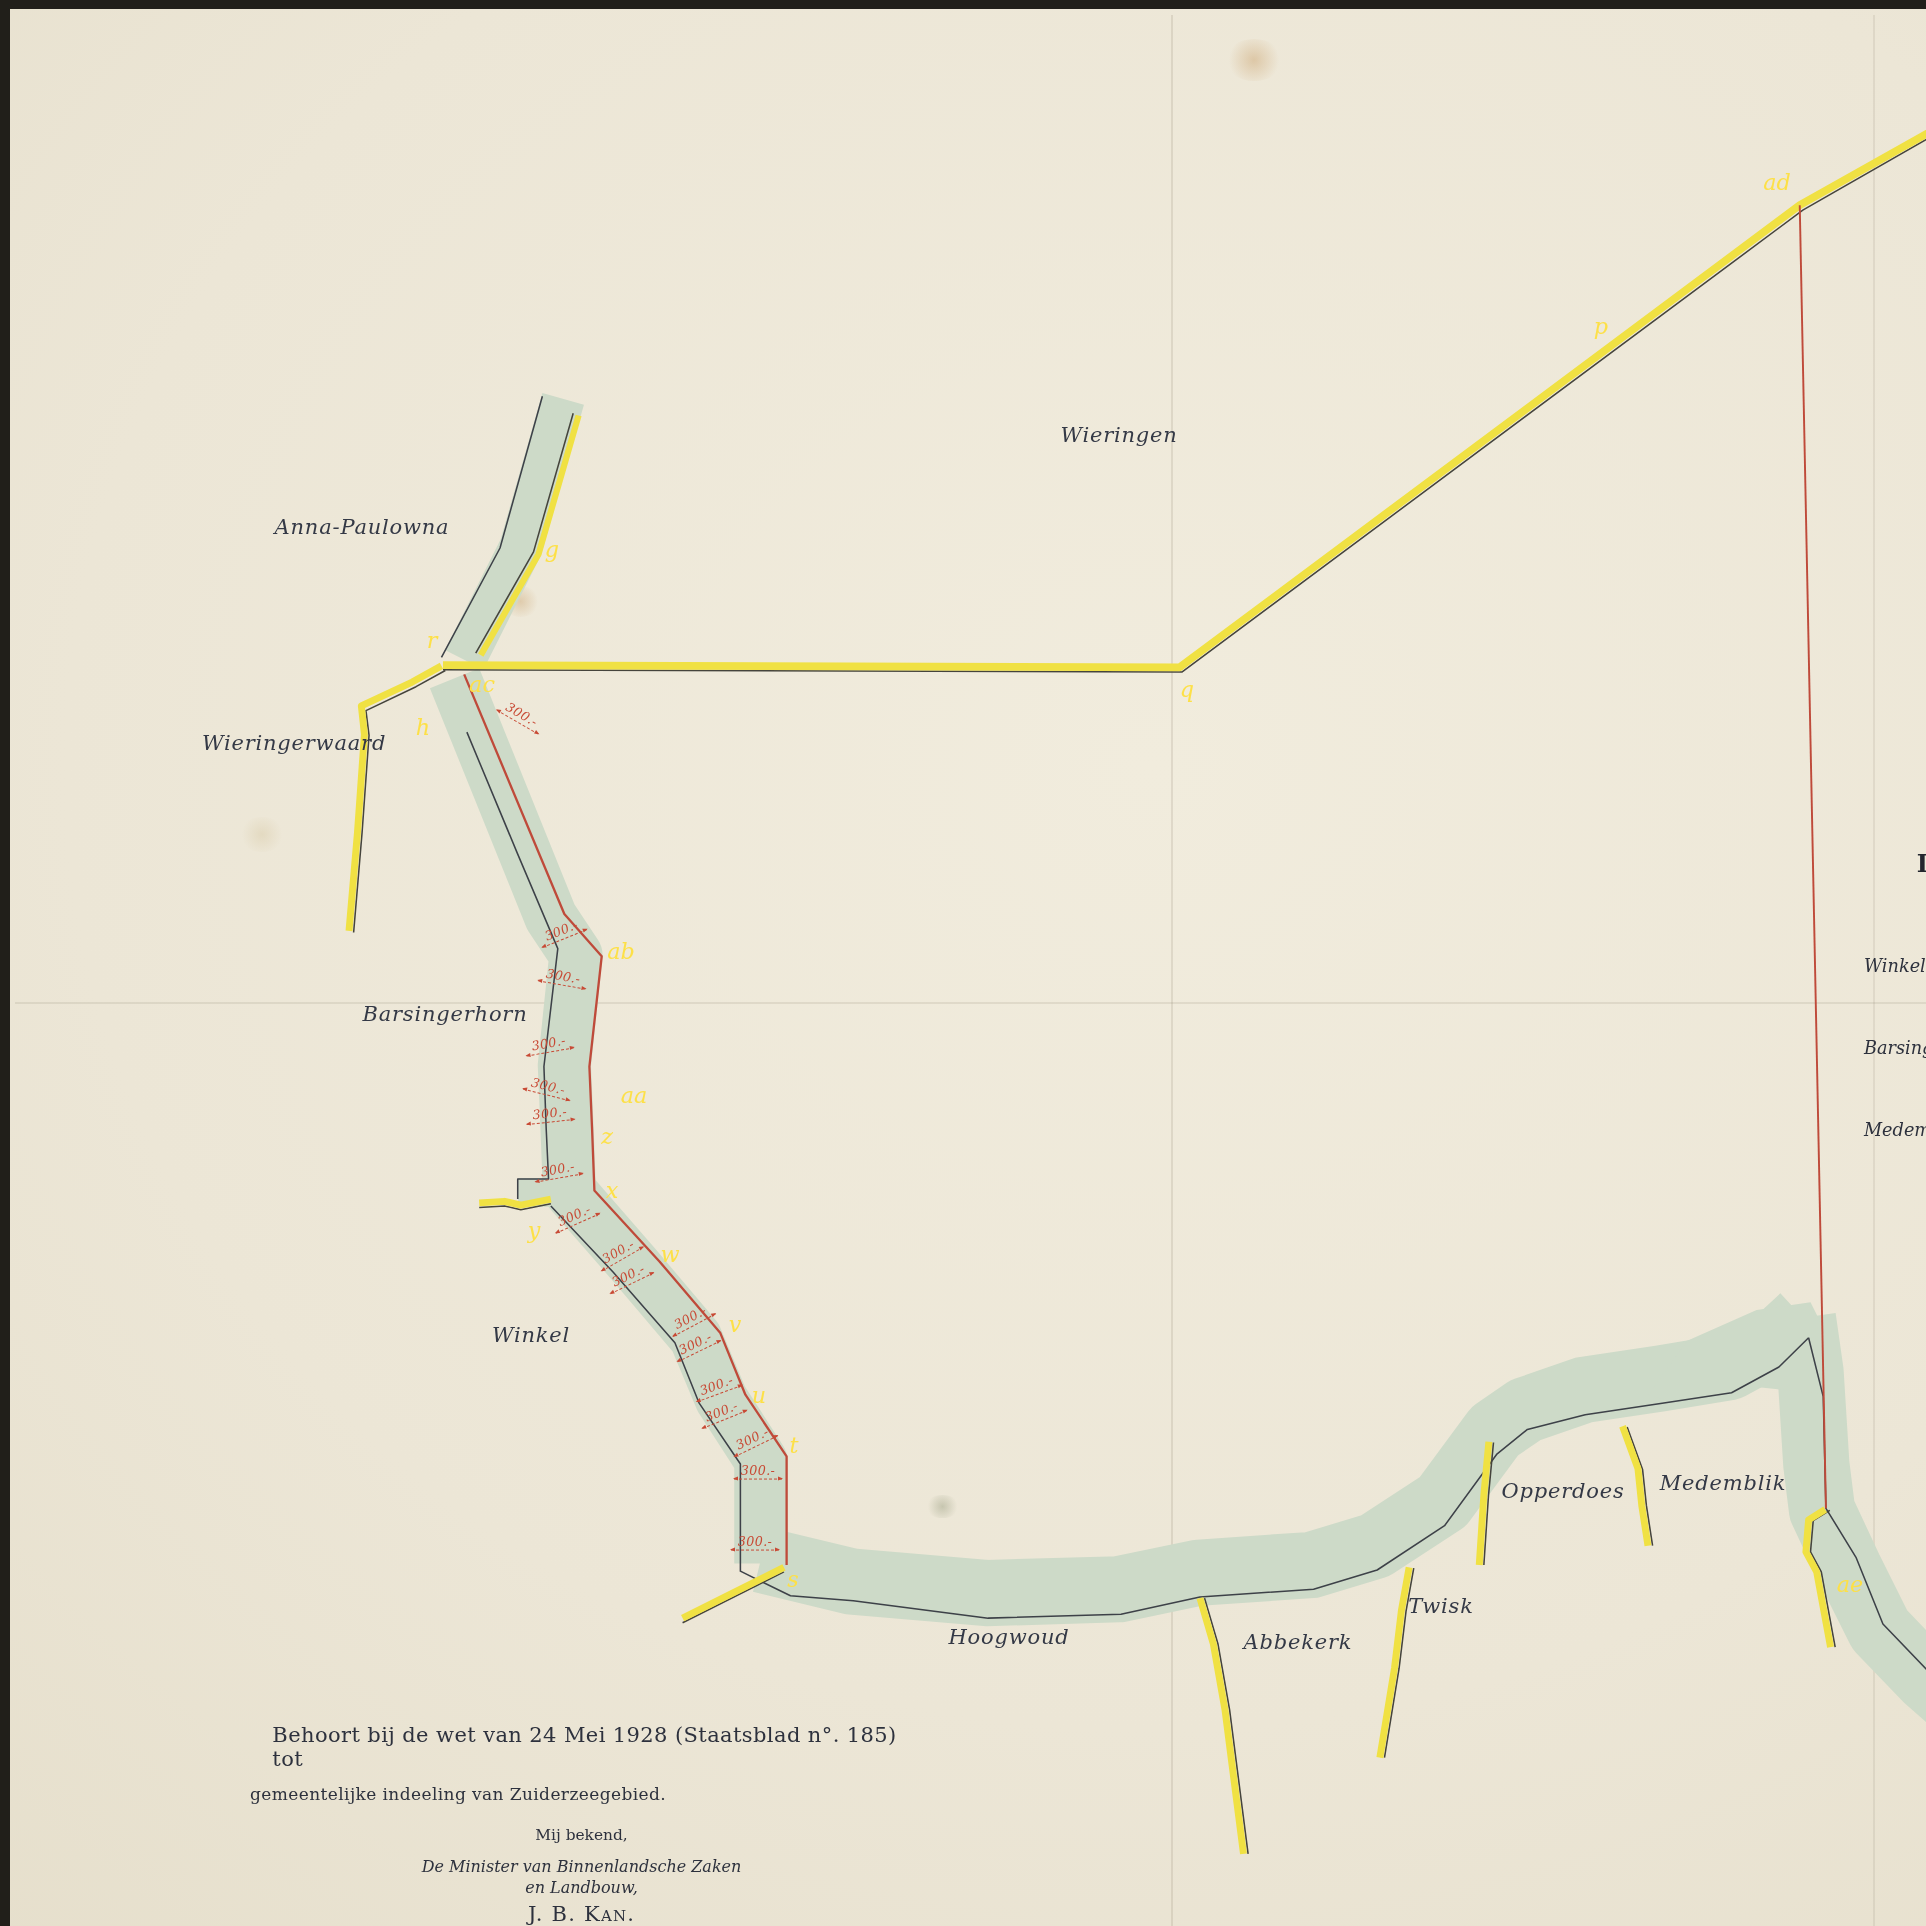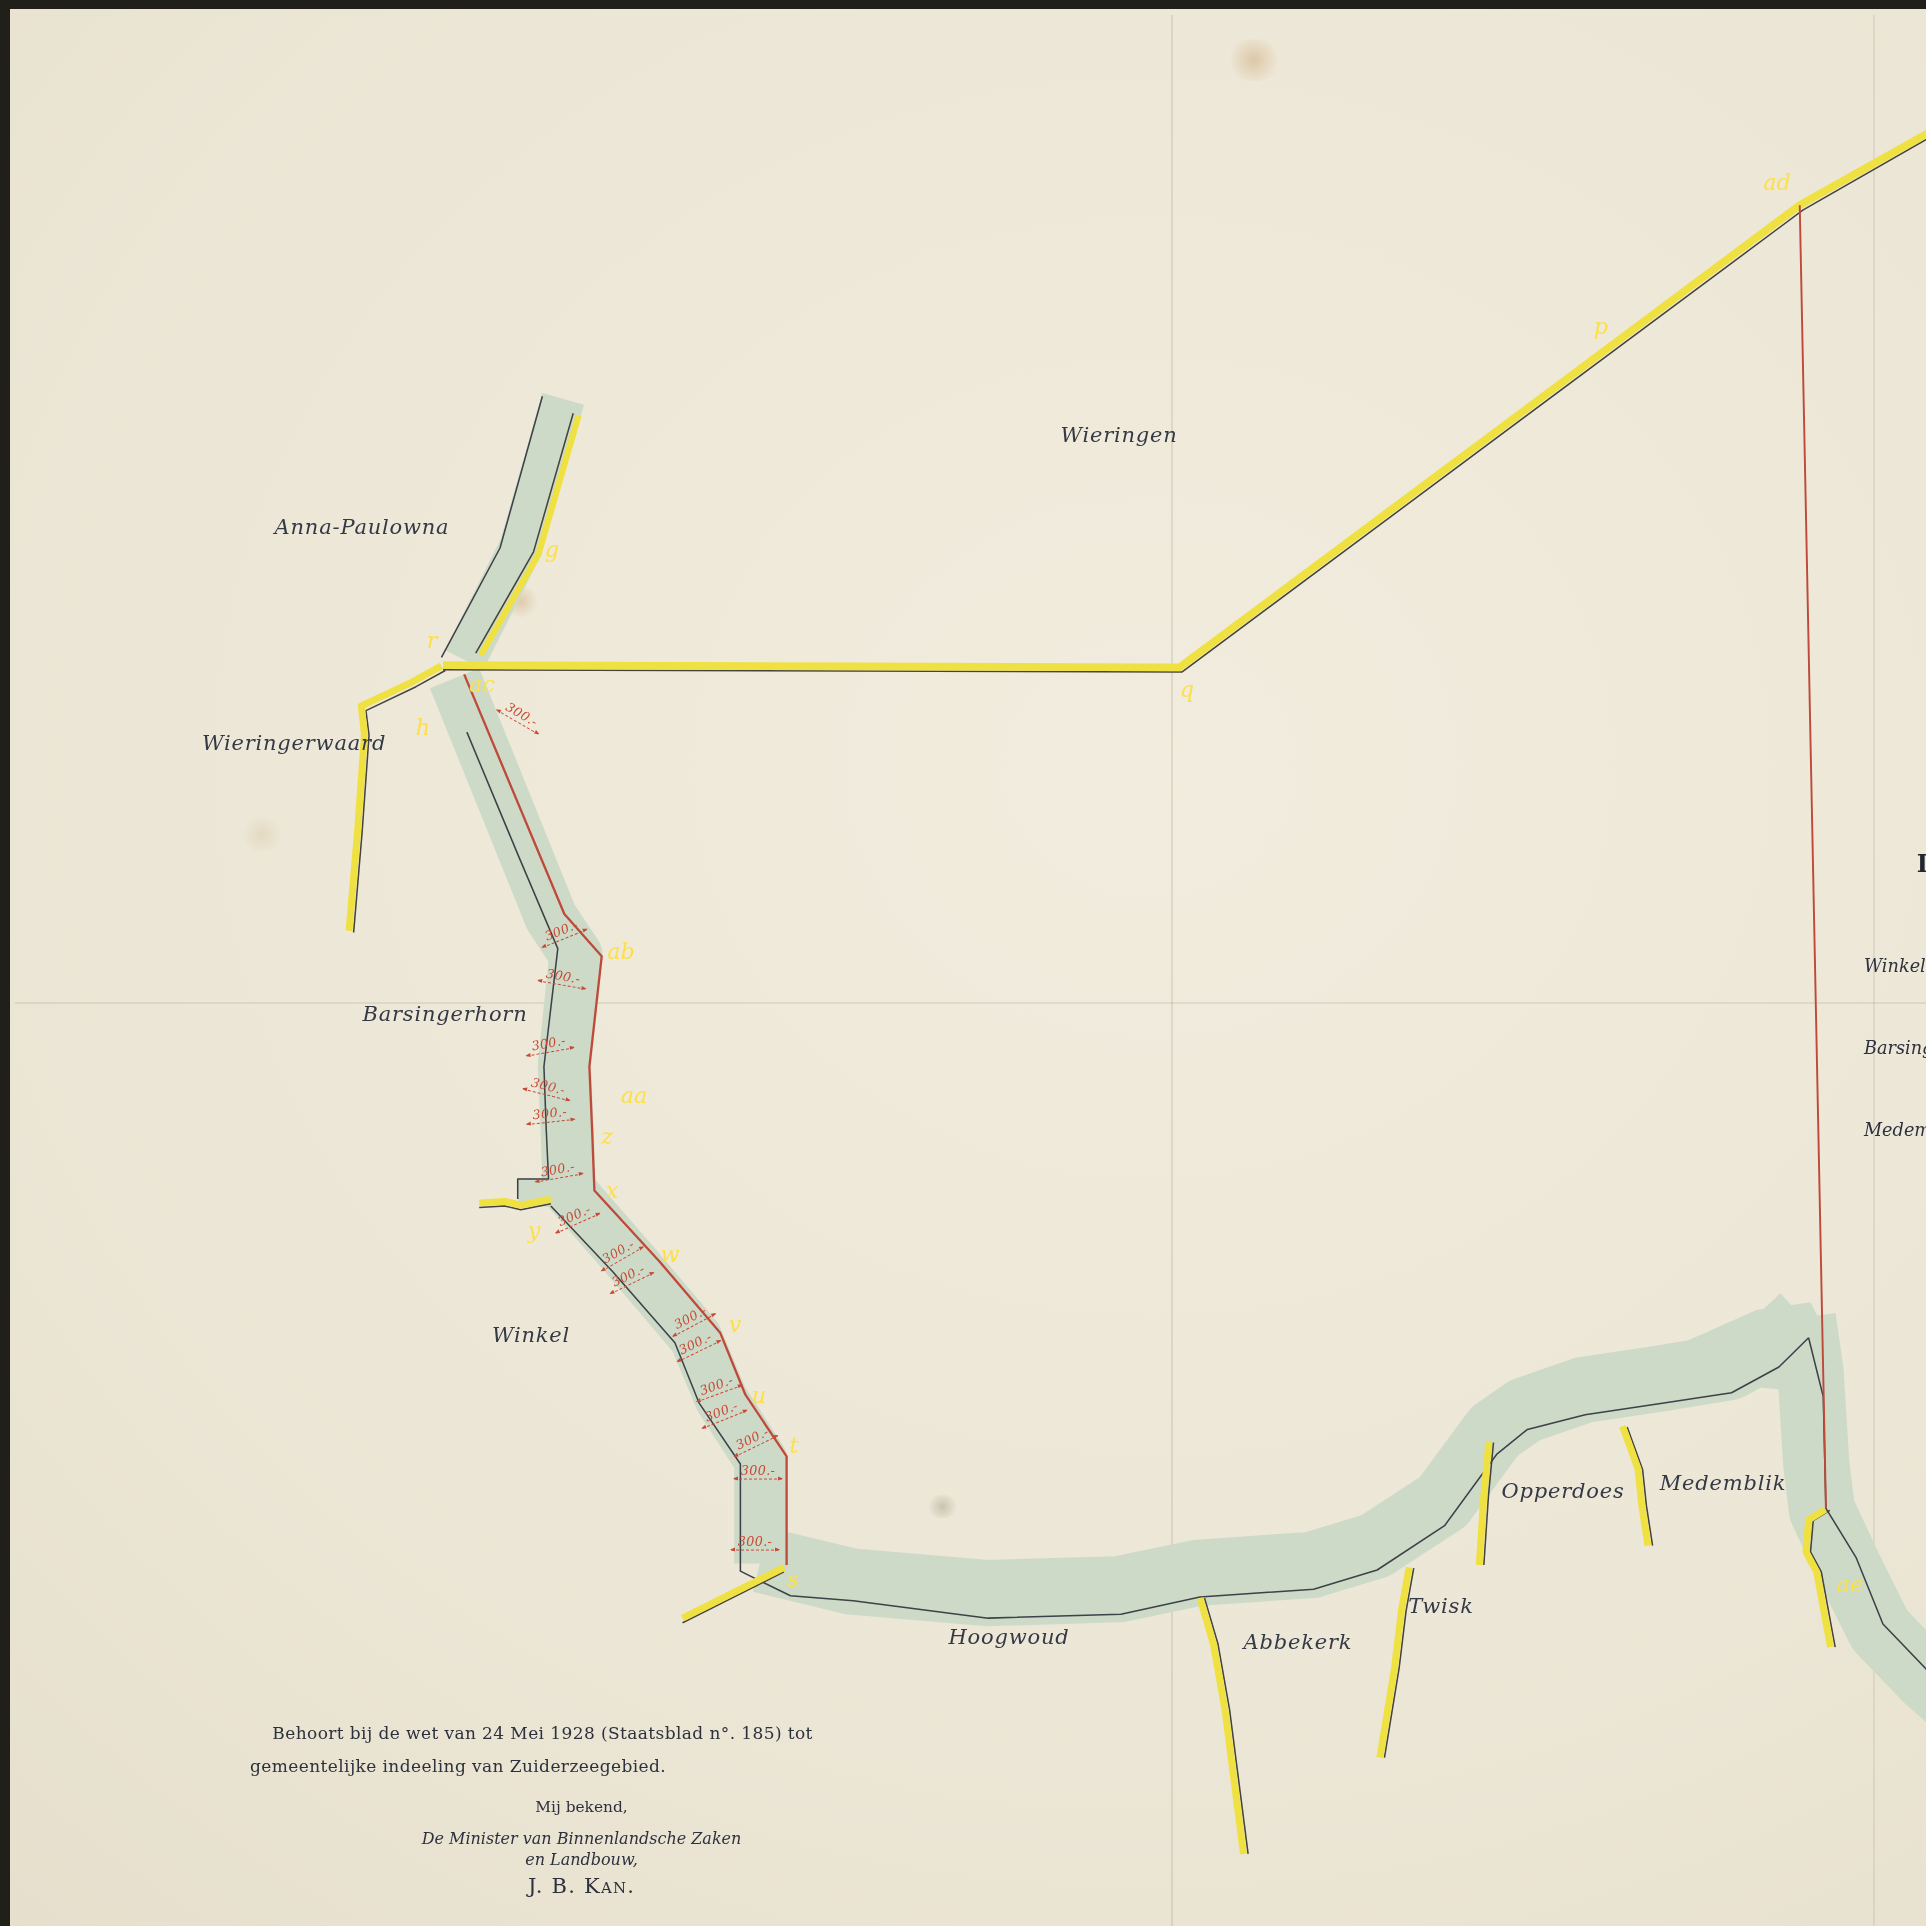--- a/index.html
+++ b/index.html
@@ -46,21 +46,21 @@
   #title-block .t1, #title-block .t2 {
     font-weight:bold; font-size:24px; letter-spacing:1.5px; line-height:1.38;
     color:#23262e;
   }
   #legend { position:absolute; left:0; top:0; color:#2d313d; }
   .lg-name {
     position:absolute; left:1864px; width:193px;
     font-style:italic; font-size:17.7px; color:#2d313d; white-space:nowrap;
   }
   #attribution { position:absolute; left:250px; top:1723px; width:663px; color:#2d313d; }
-  #attribution .a1 { font-size:17px; margin-left:22.3px; letter-spacing:0.4px; }
+  #attribution .a1 { font-size:21px; margin-left:22.3px; letter-spacing:0.4px; }
   #attribution .a2 { font-size:17px; margin-top:13px; letter-spacing:0.4px; }
   #attribution .a3 { font-size:15.4px; margin-top:22.3px; text-align:center; }
   #attribution .a4 { font-style:italic; font-size:16px; margin-top:12.3px; text-align:center; }
   #attribution .a5 { font-style:italic; font-size:16px; margin-top:2.3px; text-align:center; }
   #attribution .a6 { font-size:21px; margin-top:5.4px; text-align:center; font-variant:small-caps; letter-spacing:1.2px; }
 </style>
 </head>
 <body>
 
 <div id="stage">

